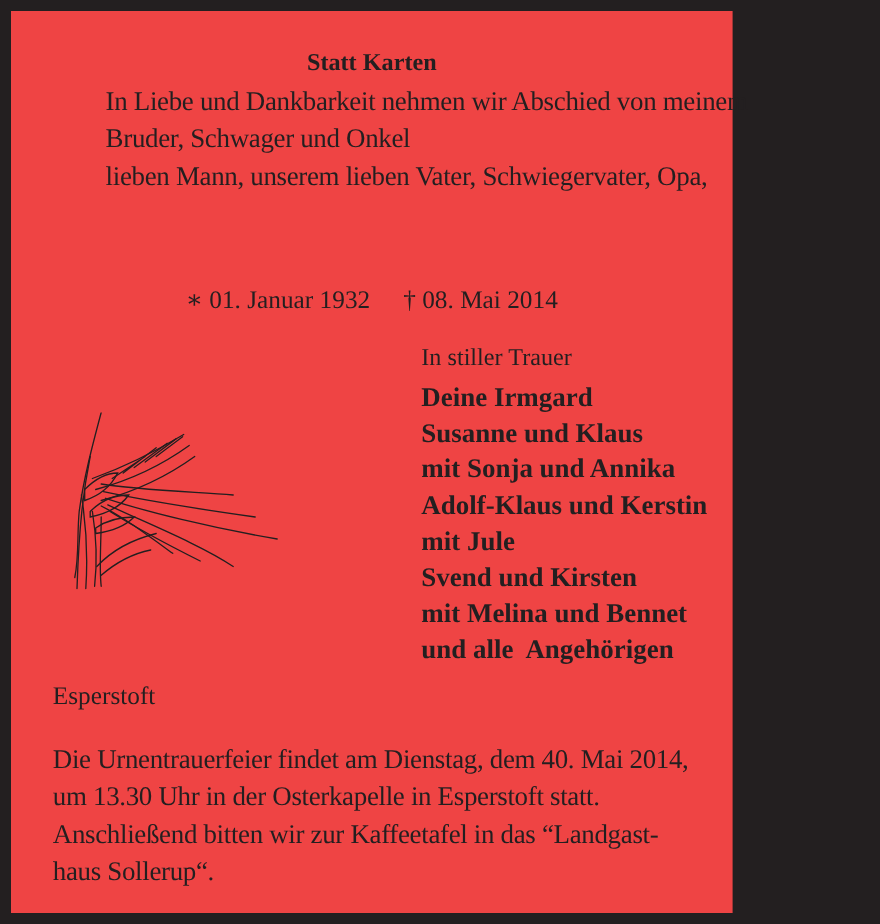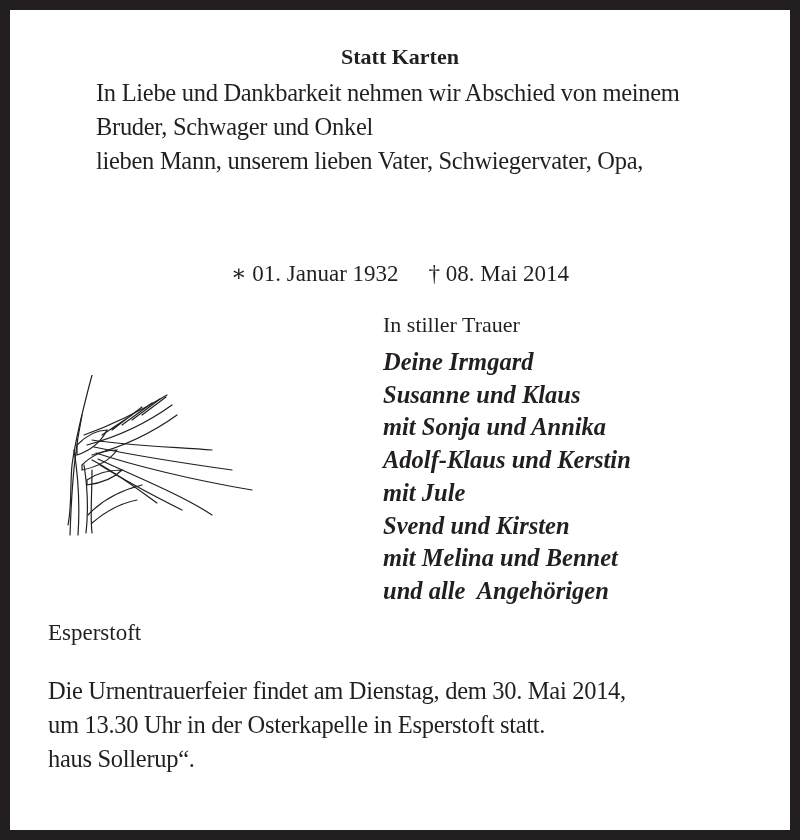--- a/index.html
+++ b/index.html
@@ -6,22 +6,22 @@
   body {
     width: 800px; height: 840px;
     background: #231f20;
     font-family: "Liberation Serif", "DejaVu Serif", serif;
     color: #231f20;
     overflow: hidden;
   }
   .card {
     position: absolute;
     left: 10px; top: 10px;
-    width: 780px; height: 820px;
-    background: #ffffff;
+    width: 656px; height: 820px;
+    background: #ef4444;
   }
   .heading {
     position: absolute; left: 0; right: 0; top: 34px;
     text-align: center; font-weight: bold; font-size: 22px;
   }
   .intro {
     position: absolute; left: 38px; top: 66px; width: 720px;
     font-size: 24.5px; line-height: 34px; letter-spacing: -0.3px; margin-left: 48px;
   }
   .name {
@@ -33,21 +33,21 @@
     position: absolute; left: 0; right: 0; top: 250px;
     text-align: center; font-size: 23px;
   }
   .dates .sep { display: inline-block; width: 30px; }
   .sorrow {
     position: absolute; left: 373px; top: 300px;
     font-size: 22px; line-height: 30px;
   }
   .mourners {
     position: absolute; left: 373px; top: 336px;
-    font-size: 24.5px; line-height: 32.7px; font-weight: bold; font-style: italic;
+    font-size: 24.5px; line-height: 32.7px; font-weight: bold;
   }
   .mourners div { white-space: pre; }
   .wheat {
     position: absolute; left: 52px; top: 365px;
     width: 210px; height: 165px;
   }
   .place {
     position: absolute; left: 38px; top: 610px; font-size: 23px;
   }
   .funeral {
@@ -110,20 +110,21 @@
     <div>Adolf-Klaus und Kerstin</div>
     <div>mit Jule</div>
     <div>Svend und Kirsten</div>
     <div>mit Melina und Bennet</div>
     <div>und alle  Angehörigen</div>
   </div>
 
   <div class="place">Esperstoft</div>
 
   <div class="funeral">
-    <div>Die Urnentrauerfeier findet am Dienstag, dem 30. Mai 2014,</div>
+    <div>Die Urnentrauerfeier findet am Dienstag, dem 40. Mai 2014,</div>
     <div>um 13.30 Uhr in der Osterkapelle in Esperstoft  statt.</div>
   </div>
 
   <div class="coffee">
+    <div>Anschließend bitten wir zur Kaffeetafel in das “Landgast-</div>
     <div>haus Sollerup“.</div>
   </div>
 </div>
 
 </body></html>

